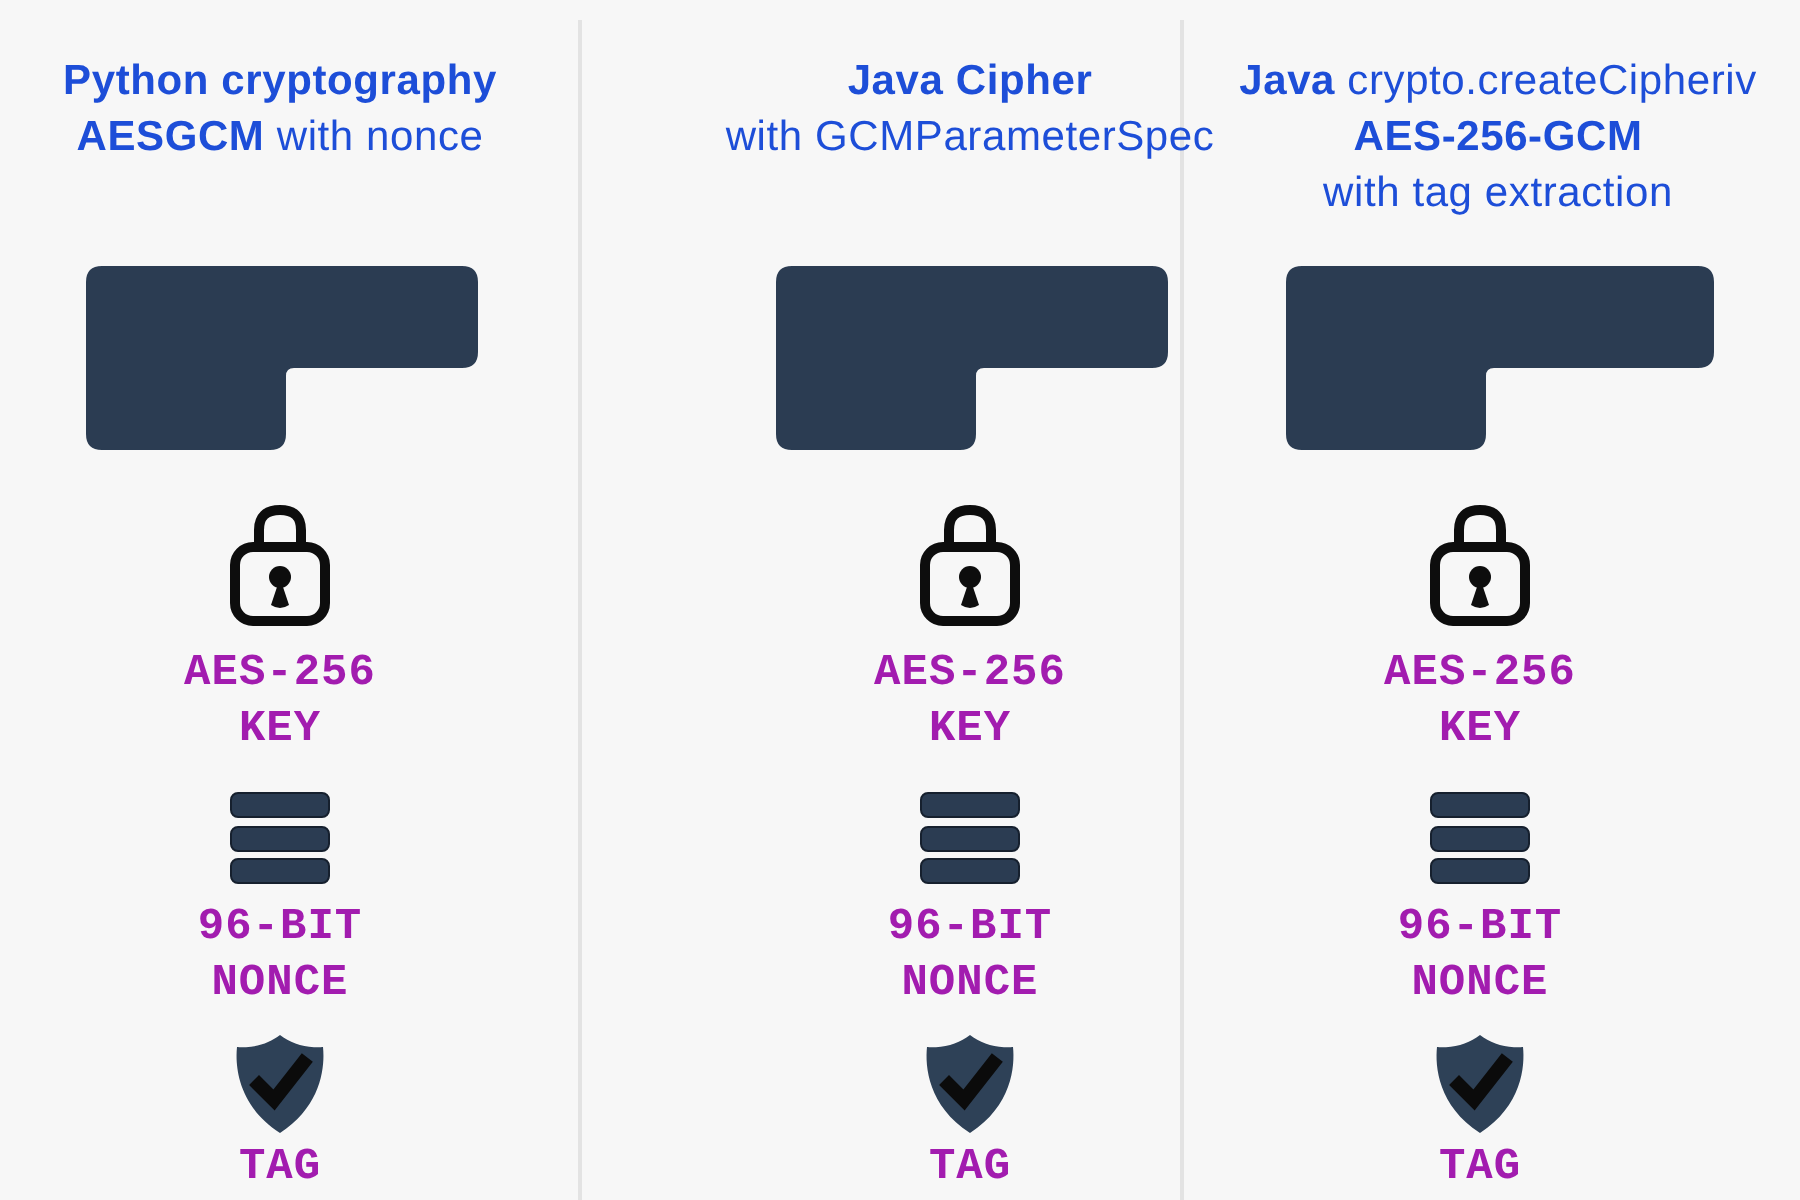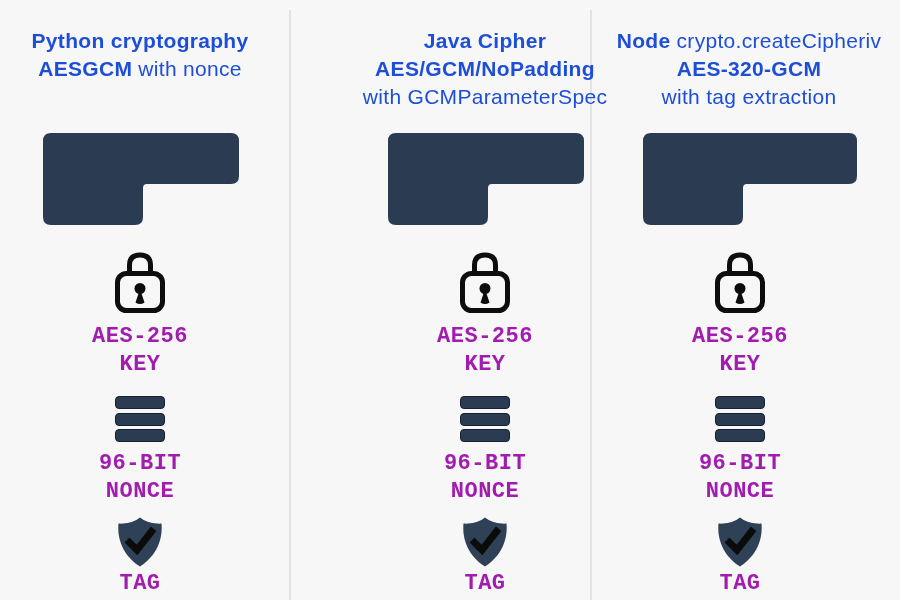--- a/index.html
+++ b/index.html
@@ -102,21 +102,20 @@
   </svg>
 
   <div class="lbl lbl--tag">
     <div>TAG</div>
   </div>
 </div>
 
 <div class="col col--java">
   <div class="title">
     <div><span class="b">Java Cipher</span></div>
-    <div><span class="b">AES/GCM/NoPadding</span></div>
     <div><span class="m">with GCMParameterSpec</span></div>
   </div>
 
   <svg class="block" width="196" height="92" viewBox="0 0 196 92">
     <path d="M8,0 H188 Q196,0 196,8 V43 Q196,51 188,51 H104 Q100,51 100,55 V84 Q100,92 92,92 H8 Q0,92 0,84 V8 Q0,0 8,0 Z" fill="#2b3c52"></path>
   </svg>
 
   <svg class="lock" width="52" height="68" viewBox="0 0 52 68">
     <path d="M15.5,28 V19 Q15.5,9 26,9 Q36.5,9 36.5,19 V28" fill="none" stroke="#0d0d0d" stroke-width="5"></path>
     <rect x="3.5" y="27.5" width="45" height="37" rx="9" fill="none" stroke="#0d0d0d" stroke-width="5"></rect>
@@ -145,22 +144,22 @@
     <path d="M12.5,26.5 L20,34 L34.5,15.5" fill="none" stroke="#0b0b0b" stroke-width="7" stroke-linecap="square"></path>
   </svg>
 
   <div class="lbl lbl--tag">
     <div>TAG</div>
   </div>
 </div>
 
 <div class="col col--node">
   <div class="title">
-    <div><span class="b">Node </span><span class="m">crypto.createCipheriv</span></div>
-    <div><span class="b">AES-320-GCM</span></div>
+    <div><span class="b">Java </span><span class="m">crypto.createCipheriv</span></div>
+    <div><span class="b">AES-256-GCM</span></div>
     <div><span class="m">with tag extraction</span></div>
   </div>
 
   <svg class="block" width="214" height="92" viewBox="0 0 214 92">
     <path d="M8,0 H206 Q214,0 214,8 V43 Q214,51 206,51 H104 Q100,51 100,55 V84 Q100,92 92,92 H8 Q0,92 0,84 V8 Q0,0 8,0 Z" fill="#2b3c52"></path>
   </svg>
 
   <svg class="lock" width="52" height="68" viewBox="0 0 52 68">
     <path d="M15.5,28 V19 Q15.5,9 26,9 Q36.5,9 36.5,19 V28" fill="none" stroke="#0d0d0d" stroke-width="5"></path>
     <rect x="3.5" y="27.5" width="45" height="37" rx="9" fill="none" stroke="#0d0d0d" stroke-width="5"></rect>

